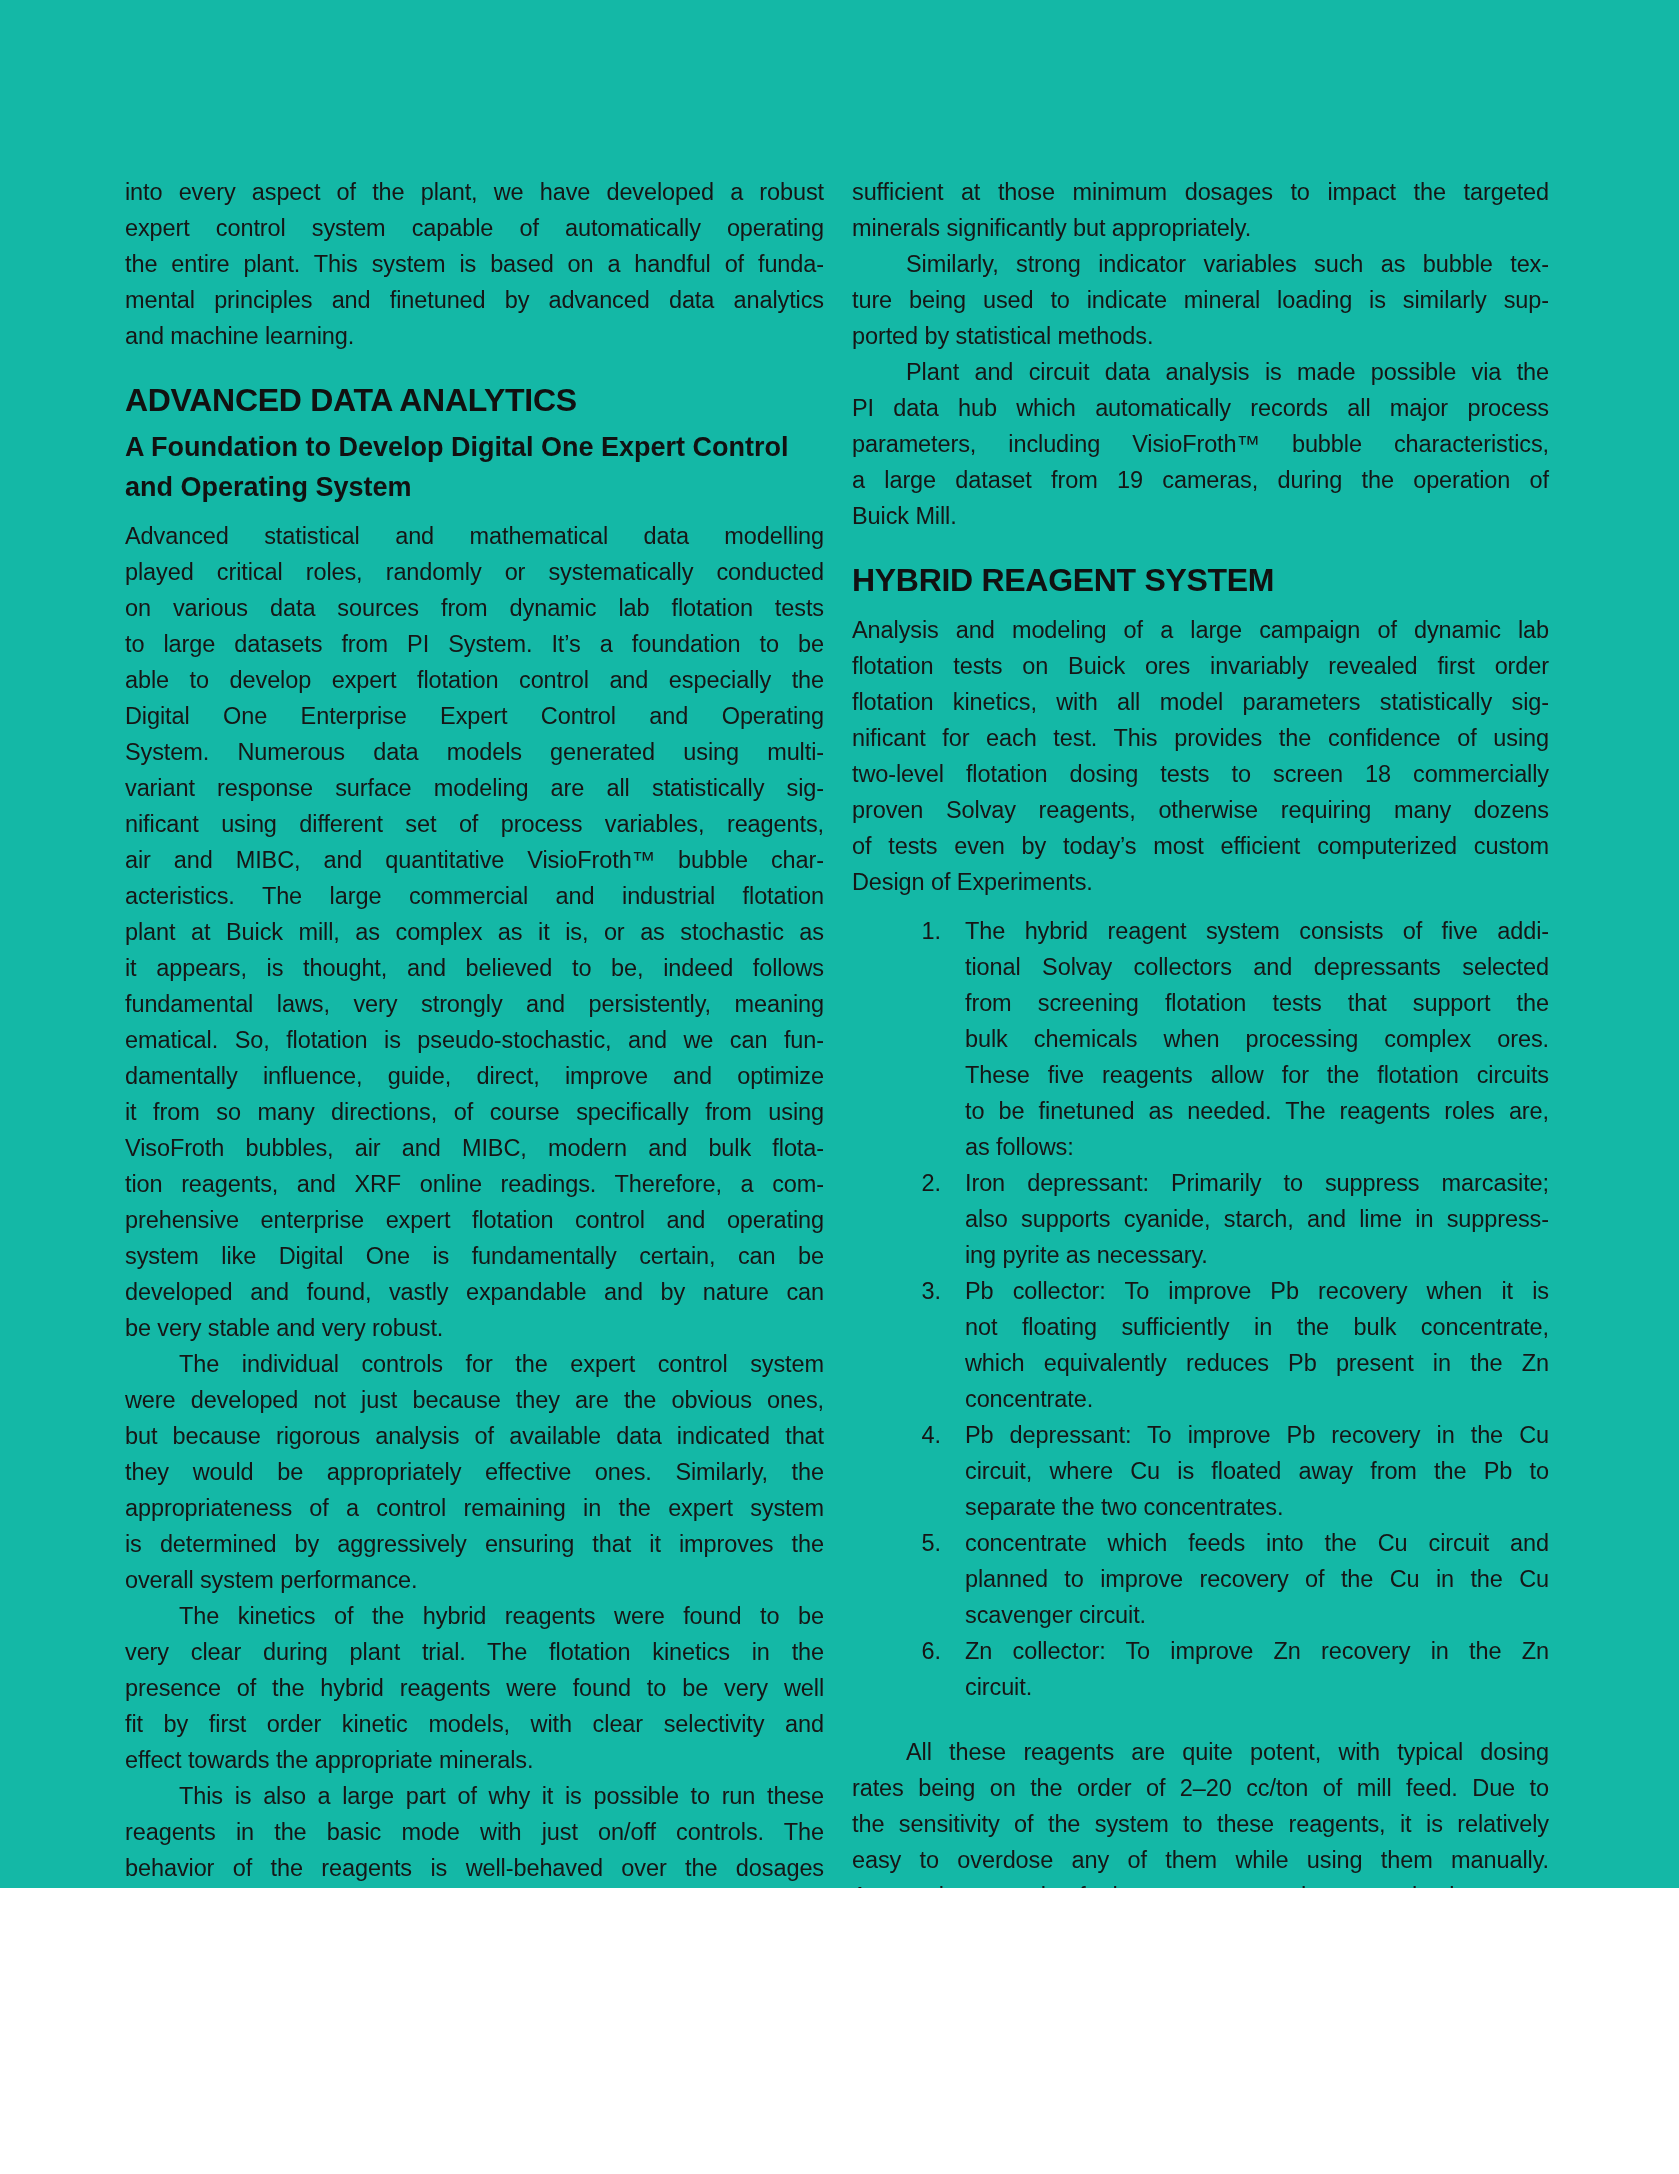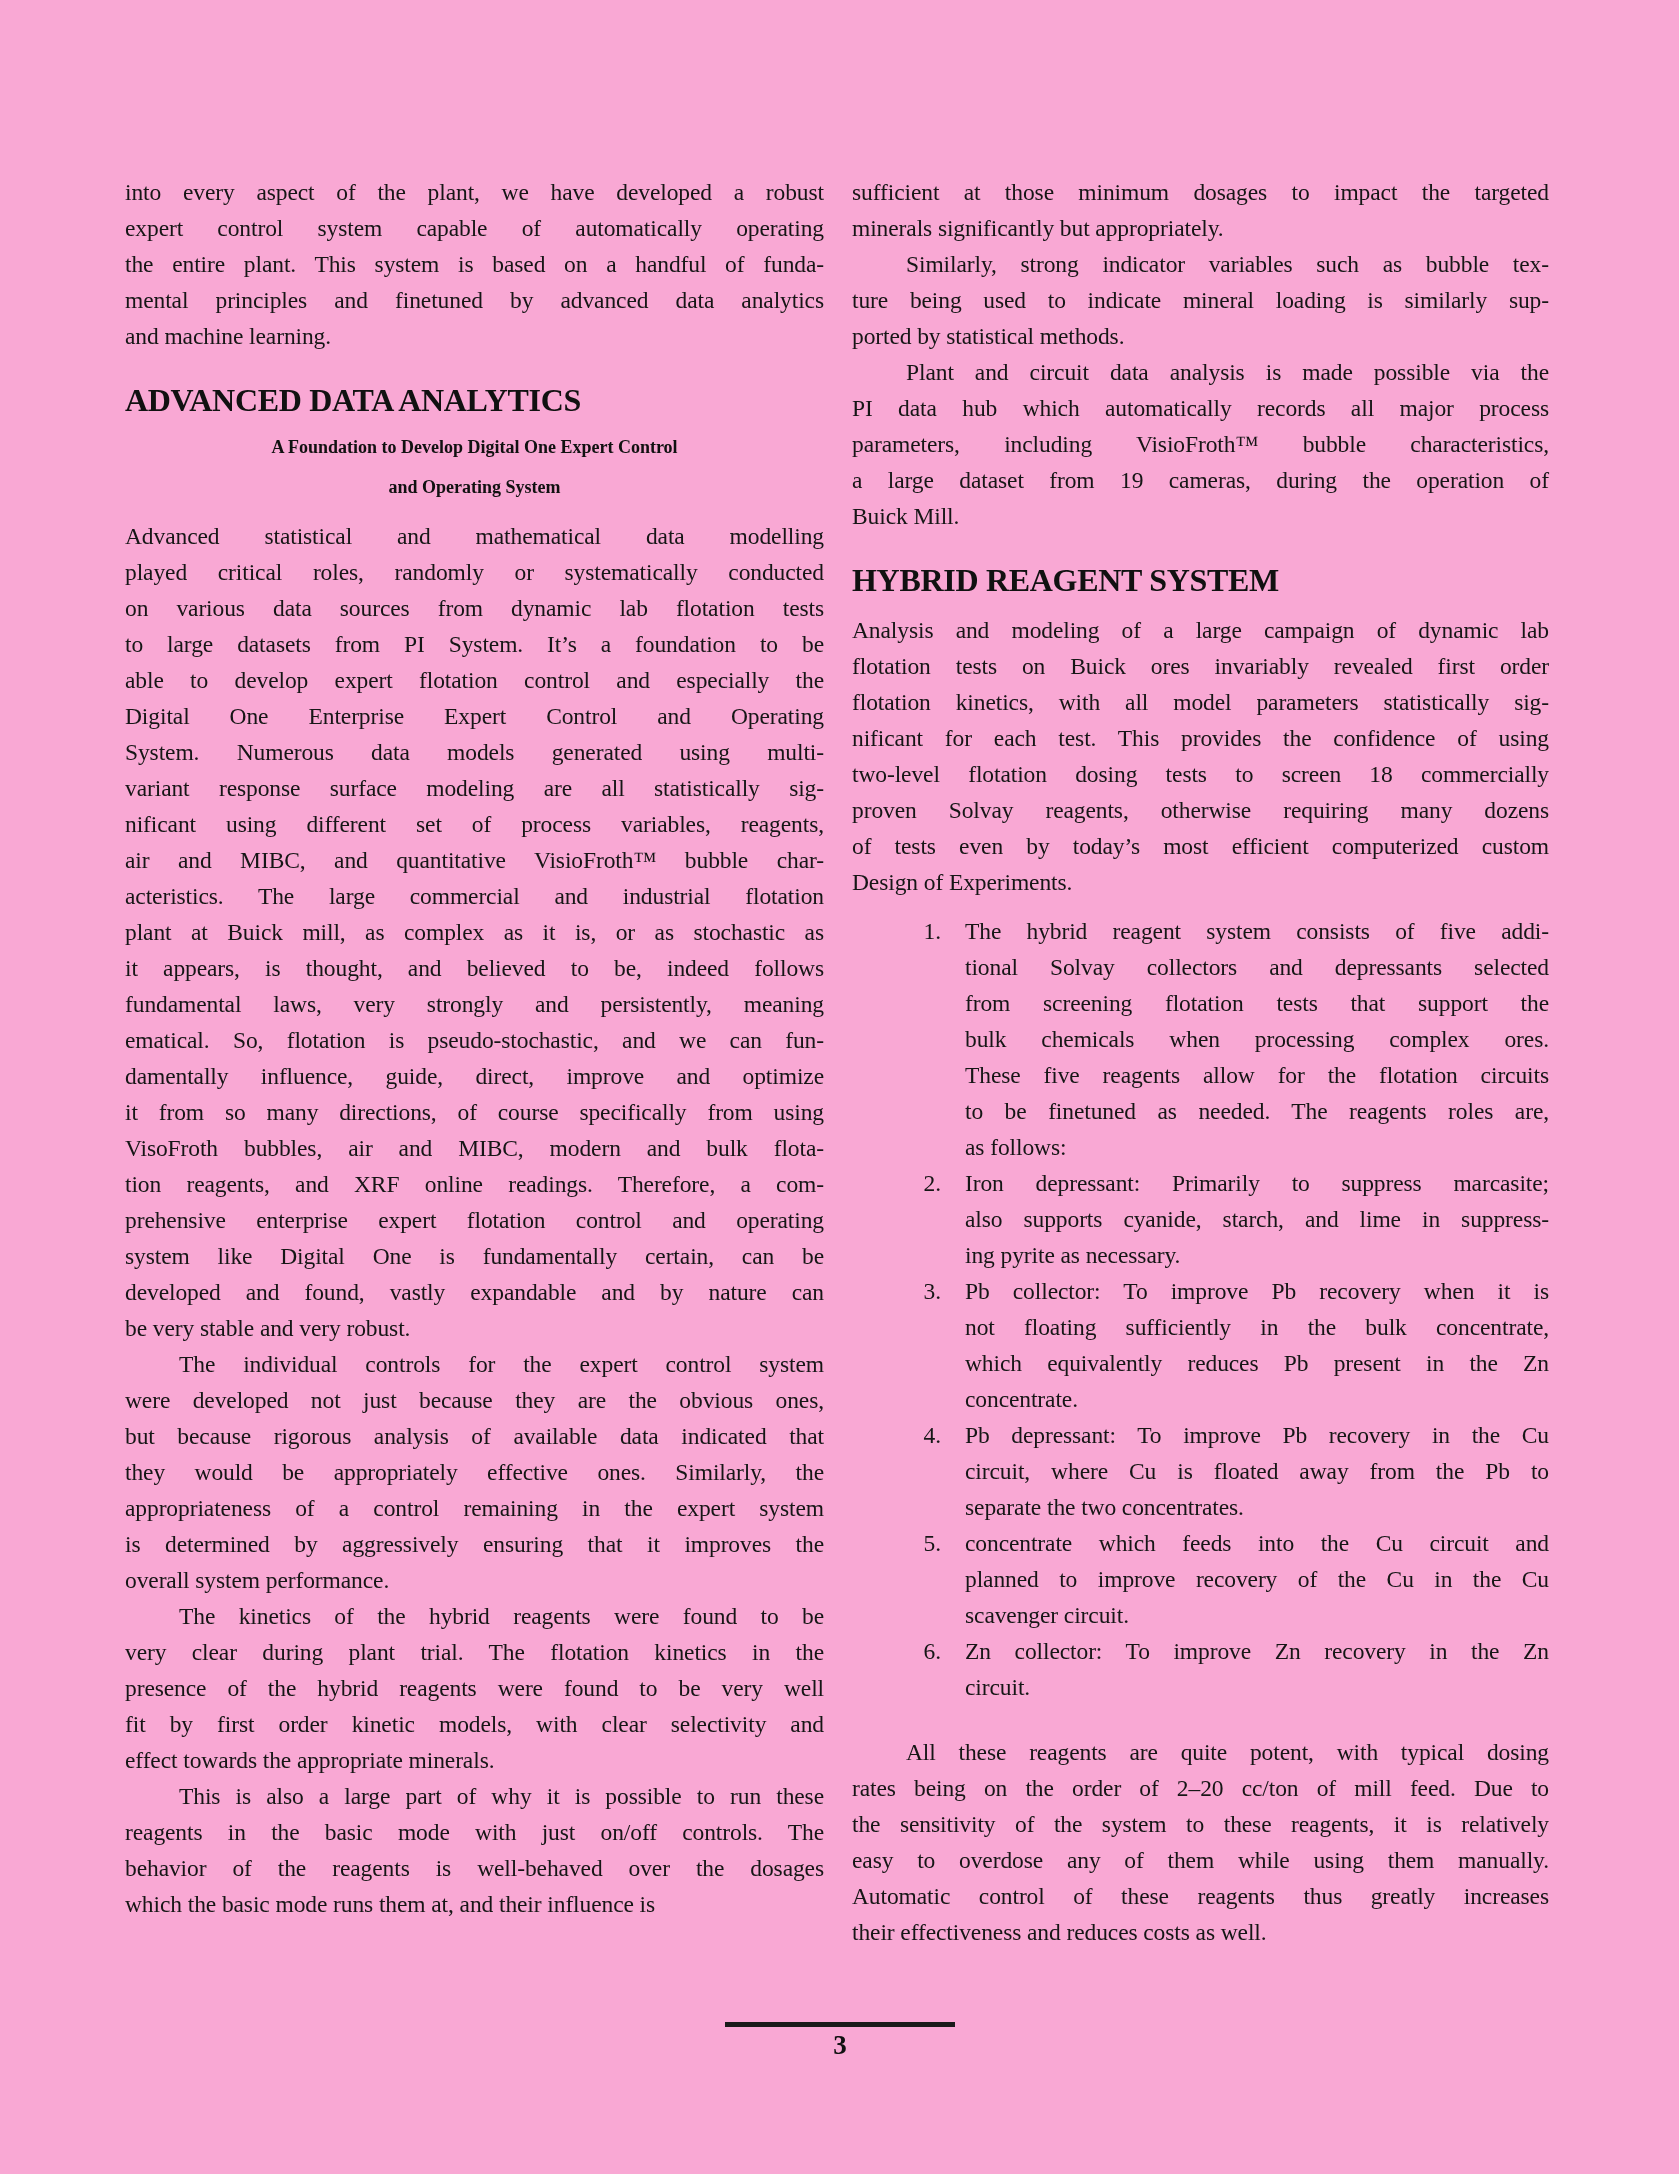--- a/index.html
+++ b/index.html
@@ -1,21 +1,21 @@
 <!DOCTYPE html>
 <html style="font-size:15px"><head>
 <meta charset="utf-8">
 <style>
   html, body { margin: 0; padding: 0; background: #ffffff; }
   .page {
     position: relative;
     width: 1680px;
-    height: 2174px;
-    background: #f9a8d4;
-    font-family: Liberation Serif, serif;
+    height: 1888px;
+    background: #14b8a6;
+    font-family: Liberation Sans, sans-serif;
     color: #161616;
     overflow: hidden;
   }
   .col { position: absolute; top: 174px; }
   .col-left  { left: 125px; width: 699px; }
   .col-right { left: 852px; width: 697px; }
 
   .line {
     font-size: 23.5px;
     line-height: 36px;
@@ -30,24 +30,24 @@
   .h1 {
     font-size: 32px;
     line-height: 41px;
     font-weight: bold;
     letter-spacing: -0.3px;
     margin-top: 26px;
     color: #111;
   }
   .h2 { margin-top: 5.6px; margin-bottom: 11.3px; }
   .h2 .h2line {
-    font-size: 18px;
+    font-size: 27px;
     line-height: 40px;
     font-weight: bold;
-    text-align: center;
+    text-align: left;
     color: #111;
   }
   .para { margin: 0; }
   .list { margin-top: 13px; }
   .li { position: relative; padding-left: 113px; }
   .li .num {
     position: absolute;
     left: 0; top: 0;
     width: 89px;
     font-size: 23.5px;

